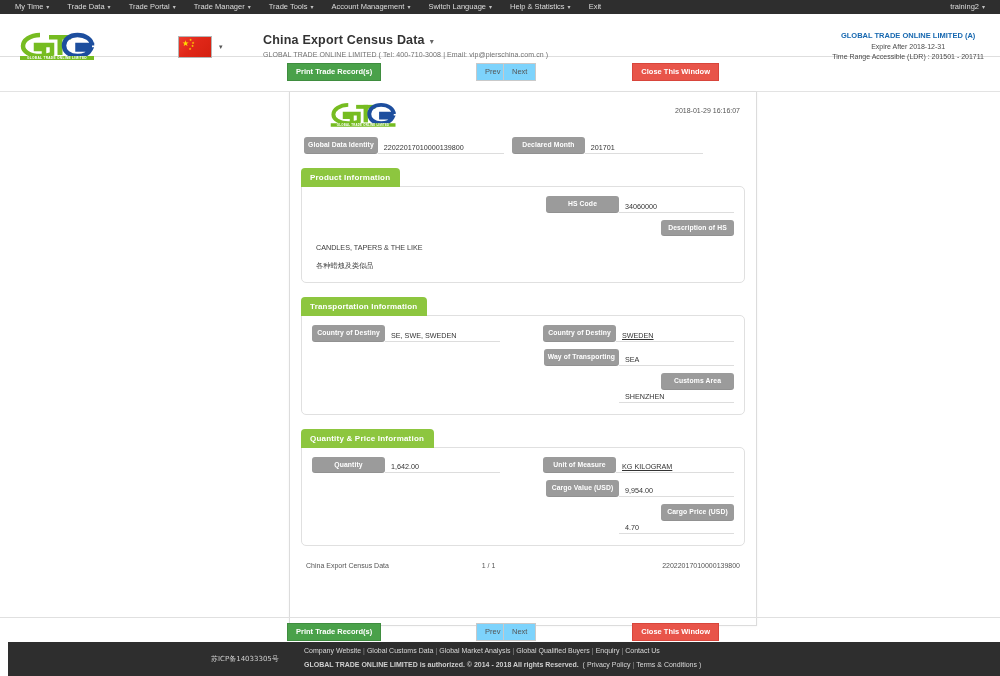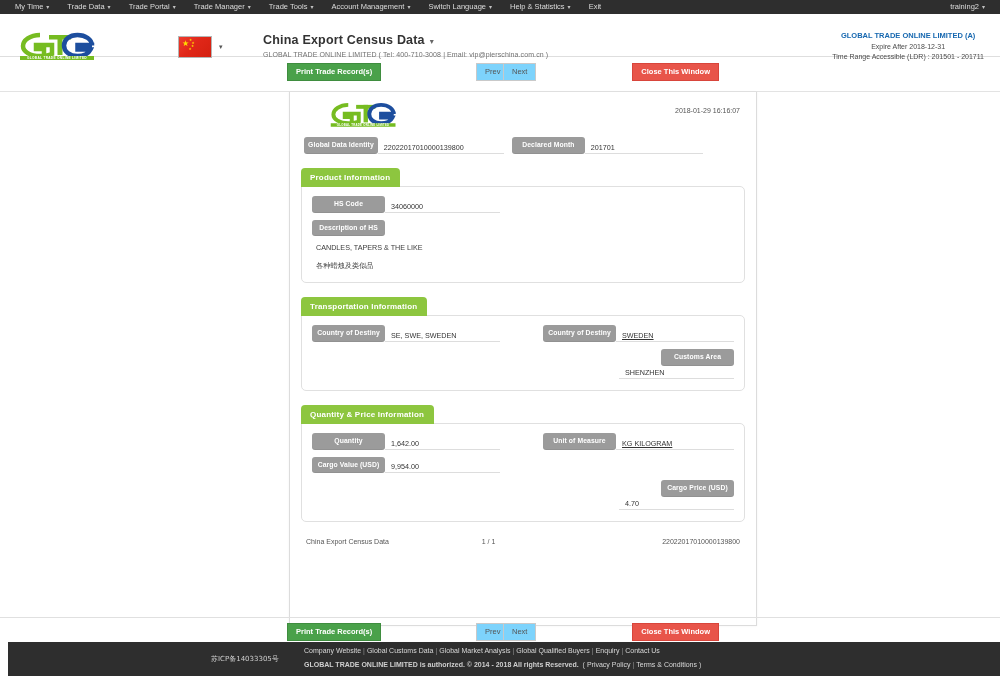--- a/index.html
+++ b/index.html
@@ -110,21 +110,21 @@
   .sec-head {
     display: inline-block; background: #8dc63f; color: #fff;
     font-size: 8px; font-weight: bold; padding: 5px 10px 5px 9px;
     border-radius: 4px 4px 0 0; position: relative; z-index: 2;
     letter-spacing: .2px;
   }
   .sec-body {
     border: 1px solid #e0e0e0; border-radius: 0 5px 5px 5px;
     margin-top: -1px; padding: 9px 10px 11px 10px; background:#fff;
   }
-  .sec-row { display: flex; align-items: flex-end; margin-bottom: 7px; }
+  .sec-row { display: flex; align-items: flex-end; margin-bottom: 7px; justify-content: flex-end; }
   .sec-row:last-child { margin-bottom: 0; flex-direction: column; }
   .sec-row .gap { width: 53px; }
   .desc-text { font-size: 7.2px; color: #3b3b3b; margin: 7px 0 0 4px; line-height: 1.45; }
   .desc-text.cn { font-family: "DejaVu Sans", sans-serif; }
 
   .doc-footer {
     display: flex; align-items: center; font-size: 7px; color: #555;
     padding: 0 16px; margin-top: 16px;
   }
   .doc-footer .f-left { flex: 0 0 auto; }
@@ -260,20 +260,24 @@
         <div class="sec-head">Transportation Information</div>
         <div class="sec-body">
           <div class="sec-row">
             <div class="flabel">Country of Destiny</div>
             <div class="fvalue">SE, SWE, SWEDEN</div>
             <div class="gap"></div>
             <div class="flabel">Country of Destiny</div>
             <div class="fvalue wide">SWEDEN</div>
           </div>
           <div class="sec-row">
+            <div class="flabel">Way of Transporting</div>
+            <div class="fvalue">SEA</div>
+          </div>
+          <div class="sec-row">
             <div class="flabel">Customs Area</div>
             <div class="fvalue">SHENZHEN</div>
           </div>
         </div>
       </div>
 
       <div class="section">
         <div class="sec-head">Quantity &amp; Price Information</div>
         <div class="sec-body">
           <div class="sec-row">

